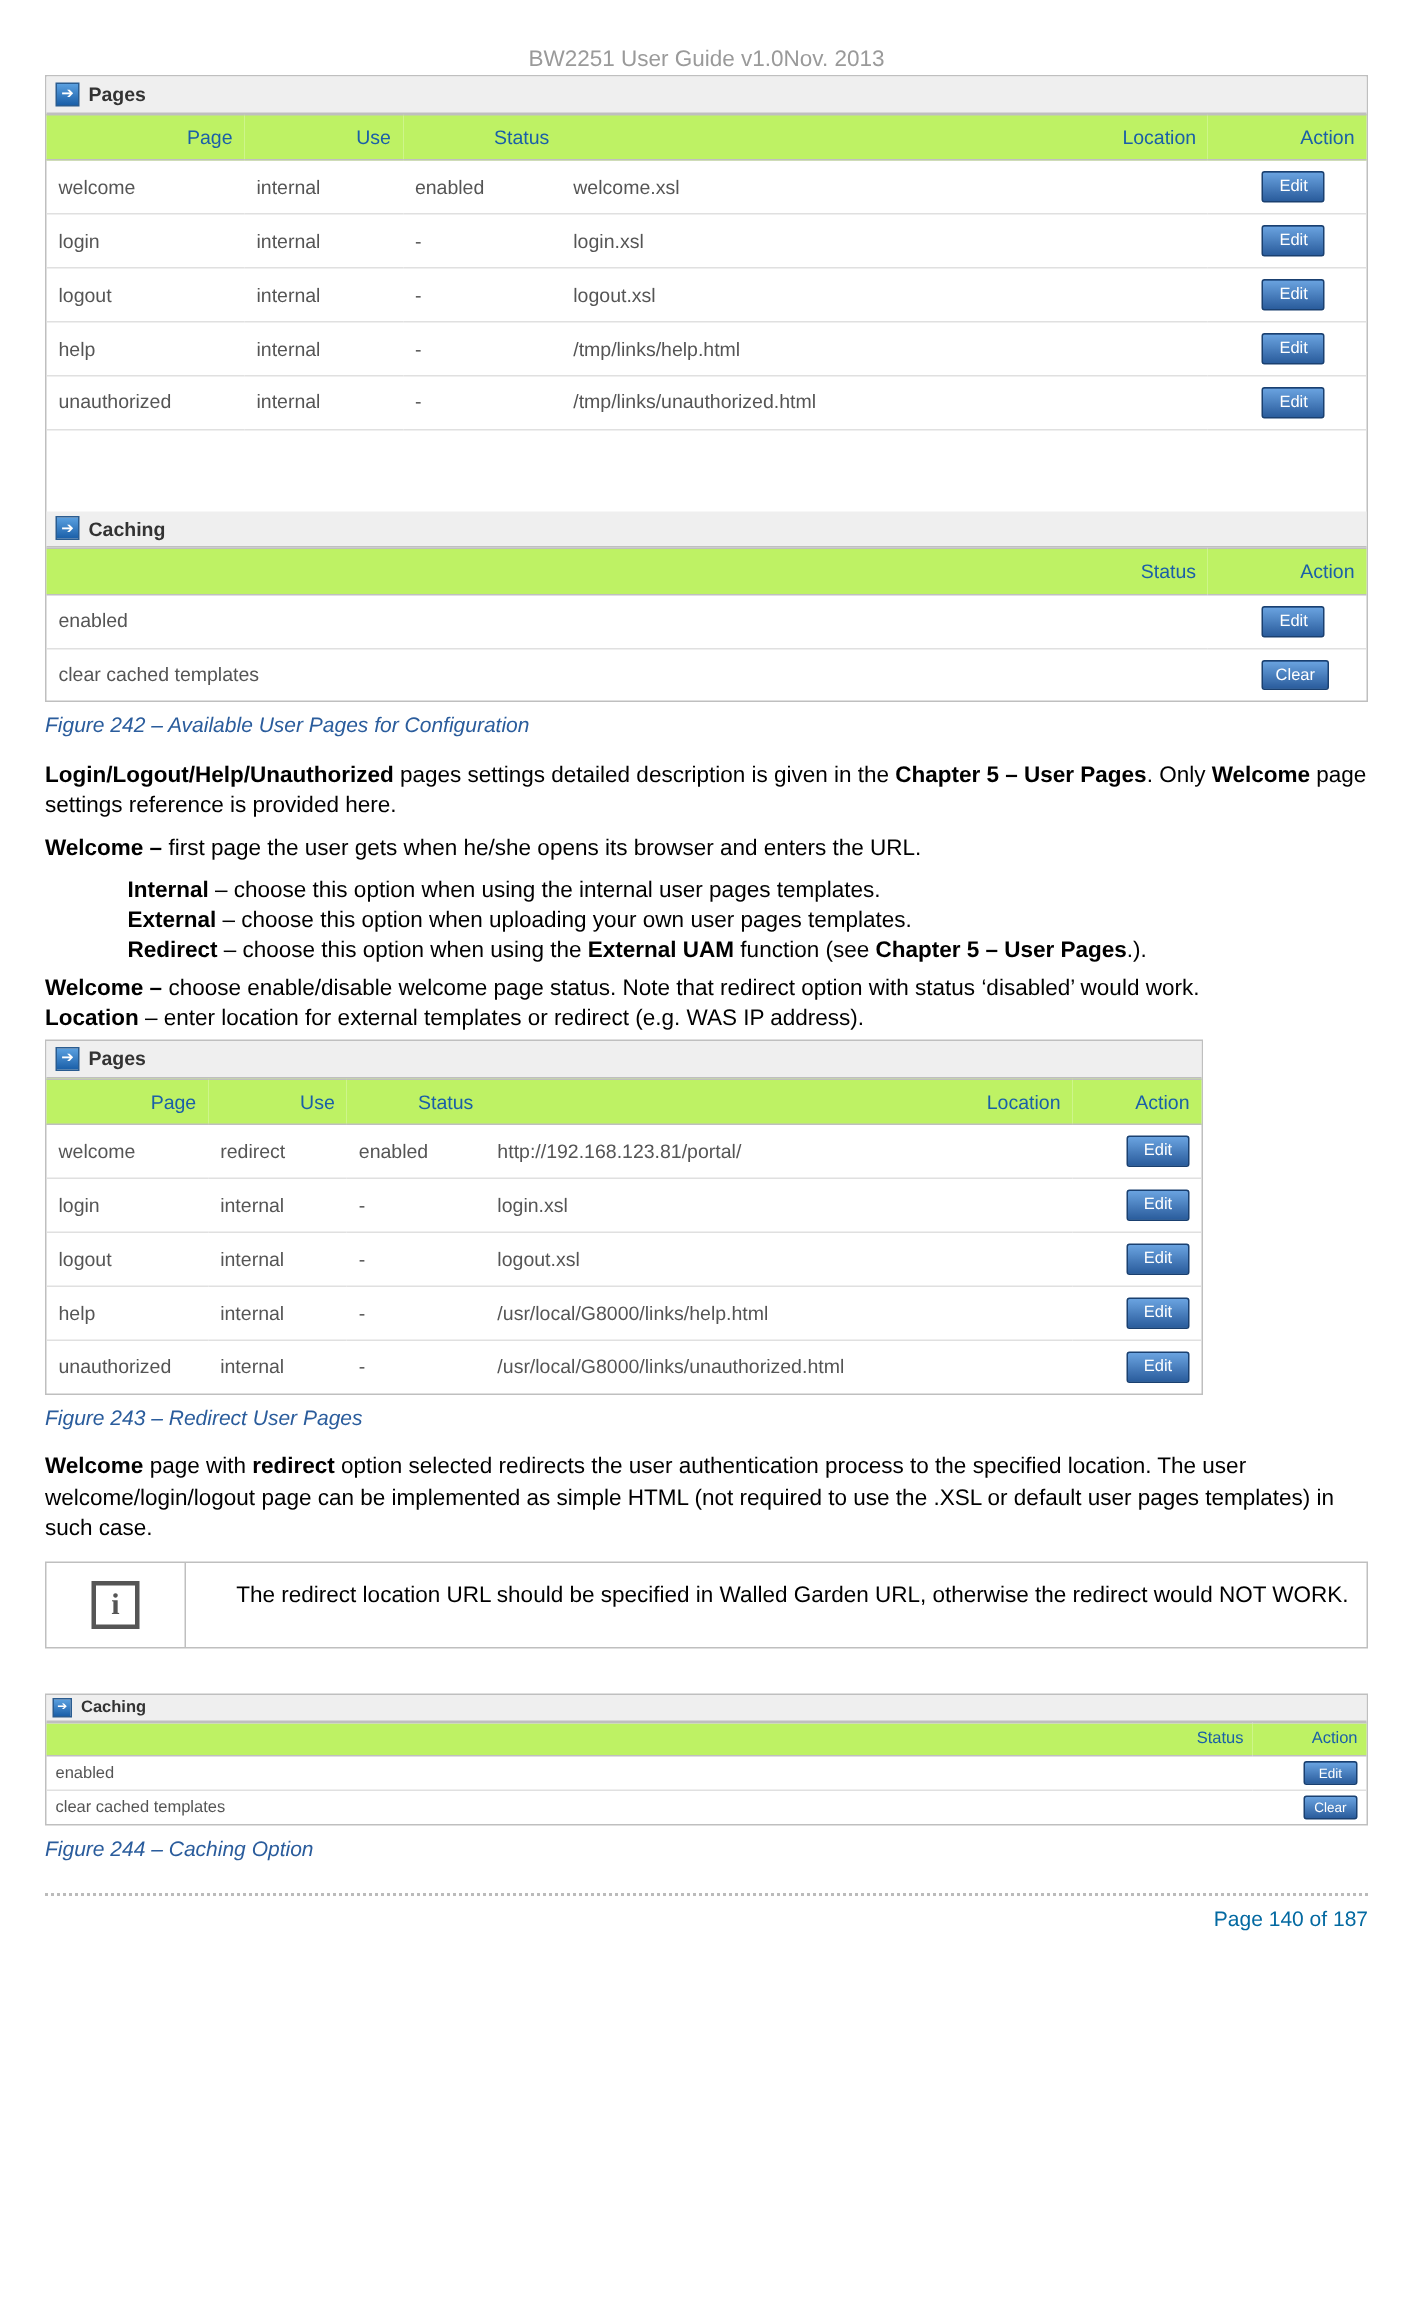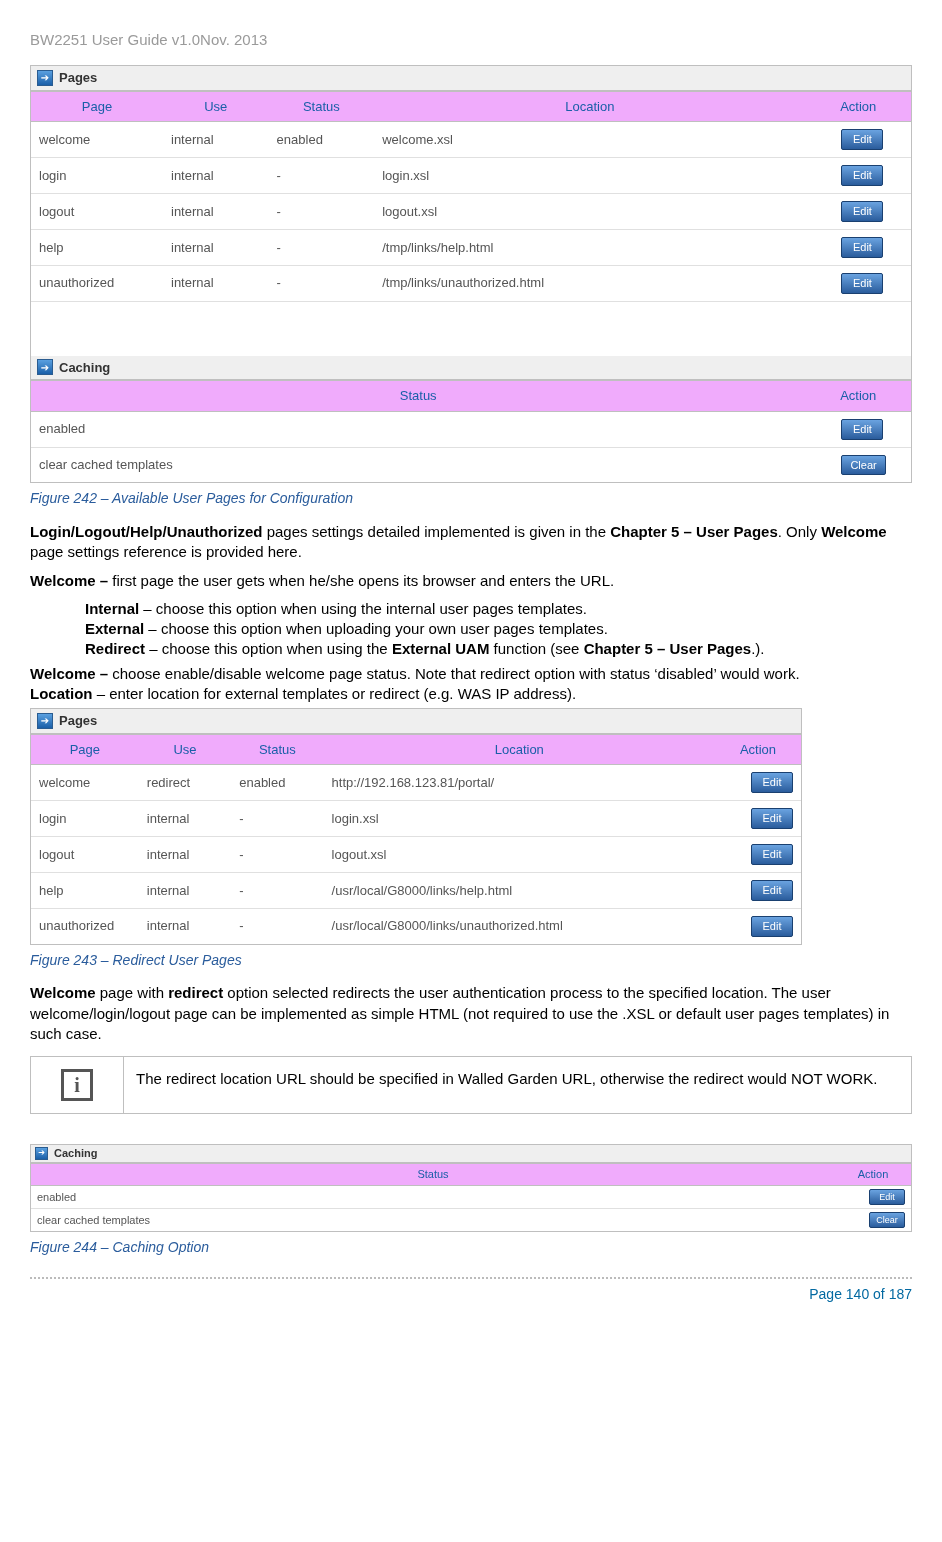--- a/index.html
+++ b/index.html
@@ -6,24 +6,23 @@
     font-family: Arial, Helvetica, sans-serif;
     font-size: 15px;
     color: #000;
     margin: 0;
     padding: 30px 30px 10px 30px;
     width: 882px;
     line-height: 1.35;
   }
   .header-row {
     display: flex;
-    justify-content: flex-start;
+    justify-content: center;
     color: #9a9a9a;
     font-size: 15px;
-    margin-bottom: 15px;
   }
   .figure {
     border: 1px solid #bfbfbf;
     margin-bottom: 6px;
   }
   .section-bar {
     background: #efefef;
     padding: 3px 6px;
     display: flex;
     align-items: center;
@@ -40,23 +39,23 @@
     margin-right:6px;
     border:1px solid #2a5c90;
   }
   table.ui {
     width: 100%;
     border-collapse: collapse;
     font-size: 13px;
     color: #333;
   }
   table.ui th {
-    background: #f0abfc;
+    background: #bef264;
     color: #1a5fa8;
-    text-align: center;
+    text-align: right;
     font-weight: normal;
     padding: 6px 8px;
     border-top: 1px solid #bfbfbf;
     border-bottom: 1px solid #bfbfbf;
   }
   table.ui td {
     padding: 7px 8px;
     border-bottom: 1px solid #e0e0e0;
     color: #555;
   }
@@ -88,20 +87,21 @@
   }
   .note-box .icon-cell {
     width:80px;
     border-right:1px solid #bfbfbf;
     display:flex;align-items:center;justify-content:center;
     padding:12px 6px;
   }
   .note-box .txt-cell {
     padding:12px 12px;
     flex:1;
+    text-align:right;
   }
   .info-icon {
     width:26px;height:26px;
     border:3px solid #555;
     color:#555;
     font-family: "Times New Roman", serif;
     font-weight:bold;
     font-size:20px;
     display:flex;align-items:center;justify-content:center;
   }
@@ -198,21 +198,21 @@
     <tr>
           <td>clear cached templates</td>
           <td><span class="btn">Clear</span></td>
         </tr>
   </tbody>
     </table>
 </div>
 <div class="caption">Figure 242 – Available User Pages for Configuration</div>
 
 <p>
-  <b>Login/Logout/Help/Unauthorized</b><span> pages settings detailed implemented is given in the </span><b>Chapter 5 – User Pages</b><span>. Only </span><b>Welcome</b><span> page settings reference is provided here.</span>
+  <b>Login/Logout/Help/Unauthorized</b><span> pages settings detailed description is given in the </span><b>Chapter 5 – User Pages</b><span>. Only </span><b>Welcome</b><span> page settings reference is provided here.</span>
 </p>
 
 <p>
   <b>Welcome – </b><span>first page the user gets when he/she opens its browser and enters the URL.</span>
 </p>
 
 <p class="indent" style="margin:4px 0 0 55px;">
   <b>Internal</b><span> – choose this option when using the internal user pages templates.</span>
 </p>
 <p class="indent" style="margin:0 0 0 55px;">

